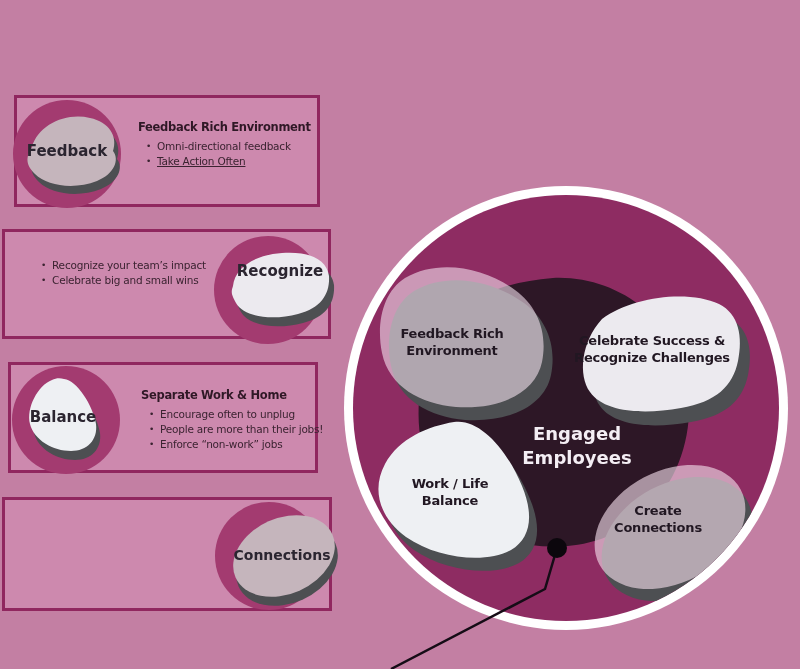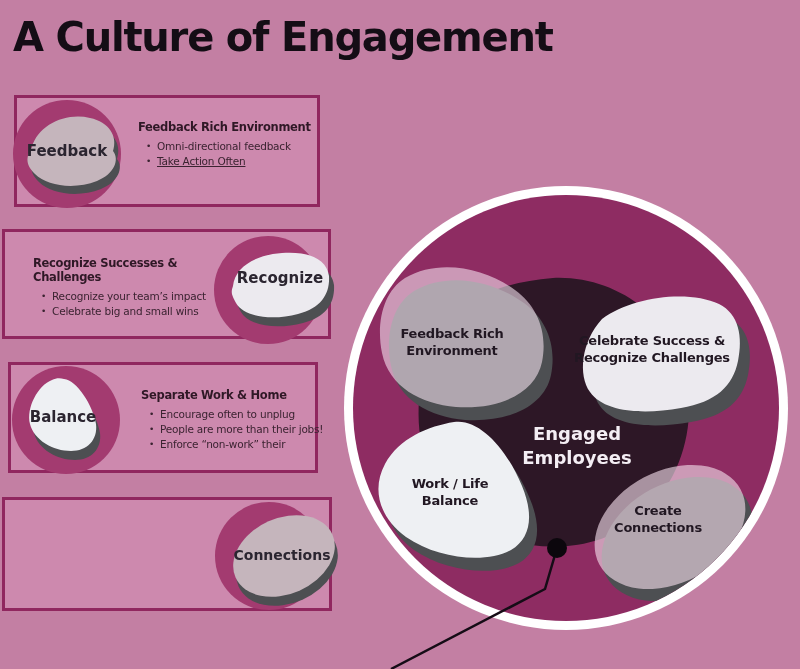--- a/index.html
+++ b/index.html
@@ -62,21 +62,20 @@
   .f-trans{fill:rgba(243,225,238,0.60);}
   .f-trans2{fill:rgba(240,219,232,0.63);}
   .f-dot{fill:#0c070d;}
   .s-line{stroke:var(--line);stroke-width:2.5;fill:none;}
 </style>
 </head>
 <body>
 
 <div id="stage">
 
-  <h1 class="page-title">A Culture of Engagement</h1>
 
   <section class="panel p1">
     <div class="medallion m1">
       <svg viewBox="0 0 130 118" width="130" height="118">
         <circle class="f-circle" cx="57" cy="56" r="54"></circle>
         <path class="f-shadow" transform="translate(4,8)" d="M22,49 C28,27 56,14 80,20 C99,24 108,38 103,53 C110,62 104,76 87,83 C64,92 37,88 25,76 C14,65 17,58 22,49 Z"></path>
         <path class="f-pinkgray" d="M22,49 C28,27 56,14 80,20 C99,24 108,38 103,53 C110,62 104,76 87,83 C64,92 37,88 25,76 C14,65 17,58 22,49 Z"></path>
       </svg>
       <div class="badge-label" style="left:57px;top:53px;font-size:15px;">Feedback</div>
     </div>
@@ -89,24 +88,23 @@
     </div>
   </section>
 
   <section class="panel p2">
     <div class="medallion m2">
       <svg viewBox="0 0 130 118" width="130" height="118">
         <circle class="f-circle" cx="57" cy="56" r="54"></circle>
         <path class="f-shadow" transform="translate(5,9)" d="M22,52 C24,33 44,21 71,19 C99,17 116,26 118,42 C119,59 111,74 87,80 C61,87 33,83 25,69 C20,60 20,58 22,52 Z"></path>
         <path class="f-light" d="M22,52 C24,33 44,21 71,19 C99,17 116,26 118,42 C119,59 111,74 87,80 C61,87 33,83 25,69 C20,60 20,58 22,52 Z"></path>
       </svg>
-      <div class="badge-label" style="left:69px;top:44px;font-size:15px;">Recognize</div>
+      <div class="badge-label" style="left:69px;top:37px;font-size:15px;">Recognize</div>
     </div>
     <div class="panel-body">
-      <h3 class="panel-heading">Recognize Successes &amp; Challenges</h3>
       <ul class="panel-list">
         <li>Recognize your team’s impact</li>
         <li>Celebrate big and small wins</li>
       </ul>
     </div>
   </section>
 
   <section class="panel p3">
     <div class="medallion m3">
       <svg viewBox="0 0 130 118" width="130" height="118">
@@ -114,21 +112,21 @@
         <path class="f-shadow" transform="translate(4,9)" d="M55,15 C68,16 84,42 87,60 C89,76 78,87 62,87 C44,87 25,76 21,60 C17,44 29,21 43,16 C47,14 51,14 55,15 Z"></path>
         <path class="f-light2" d="M55,15 C68,16 84,42 87,60 C89,76 78,87 62,87 C44,87 25,76 21,60 C17,44 29,21 43,16 C47,14 51,14 55,15 Z"></path>
       </svg>
       <div class="badge-label" style="left:54px;top:53px;font-size:15px;">Balance</div>
     </div>
     <div class="panel-body">
       <h3 class="panel-heading">Separate Work &amp; Home</h3>
       <ul class="panel-list">
         <li>Encourage often to unplug</li>
         <li>People are more than their jobs!</li>
-        <li>Enforce “non-work” their</li>
+        <li>Enforce “non-work” jobs</li>
       </ul>
     </div>
   </section>
 
   <section class="panel p4">
     <div class="medallion m4">
       <svg viewBox="0 0 130 118" width="130" height="118">
         <circle class="f-circle" cx="57" cy="56" r="54"></circle>
         <g transform="translate(3,9) rotate(-24 72 56)">
             <ellipse class="f-shadow" cx="72" cy="56" rx="53" ry="38"></ellipse>

